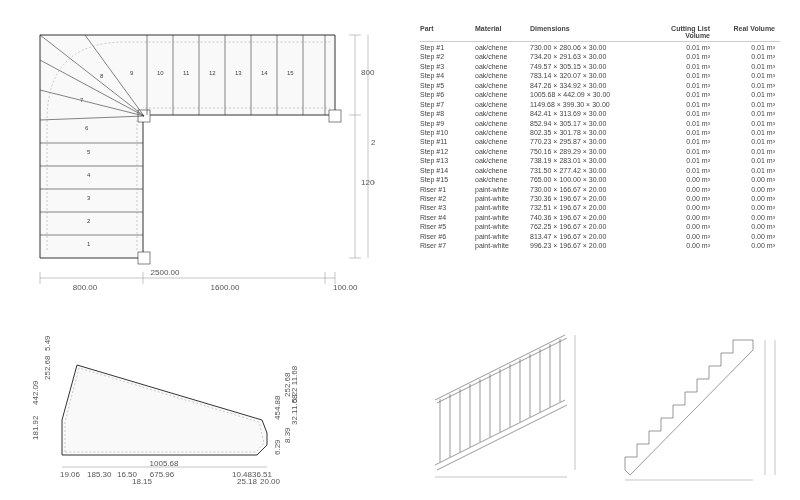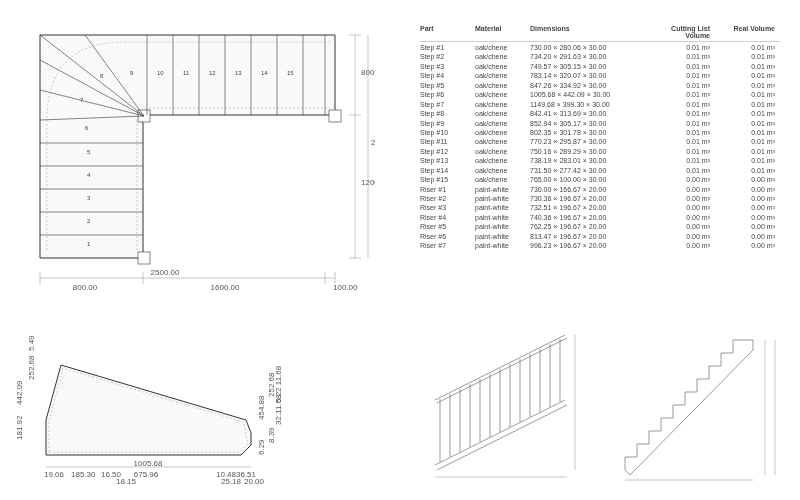--- a/index.html
+++ b/index.html
@@ -40,21 +40,21 @@
   .table-header { display: flex; font-weight: bold; border-bottom: 0.5px solid #ccc; padding-bottom: 2px; margin-bottom: 1px; }
   .table-row { display: flex; line-height: 1.35; }
   .col-part { width: 55px; }
   .col-mat { width: 55px; }
   .col-dim { width: 115px; }
   .col-cut { width: 75px; text-align: right; padding-right: 10px; }
   .col-real { width: 55px; text-align: right; }
 
   .section {
     position: absolute;
-    left: 16px;
+    left: 32px;
     top: 325px;
     width: 270px;
     height: 160px;
   }
   .section svg { width: 100%; height: 100%; }
 
   .iso1 {
     position: absolute;
     left: 415px;
     top: 325px;

